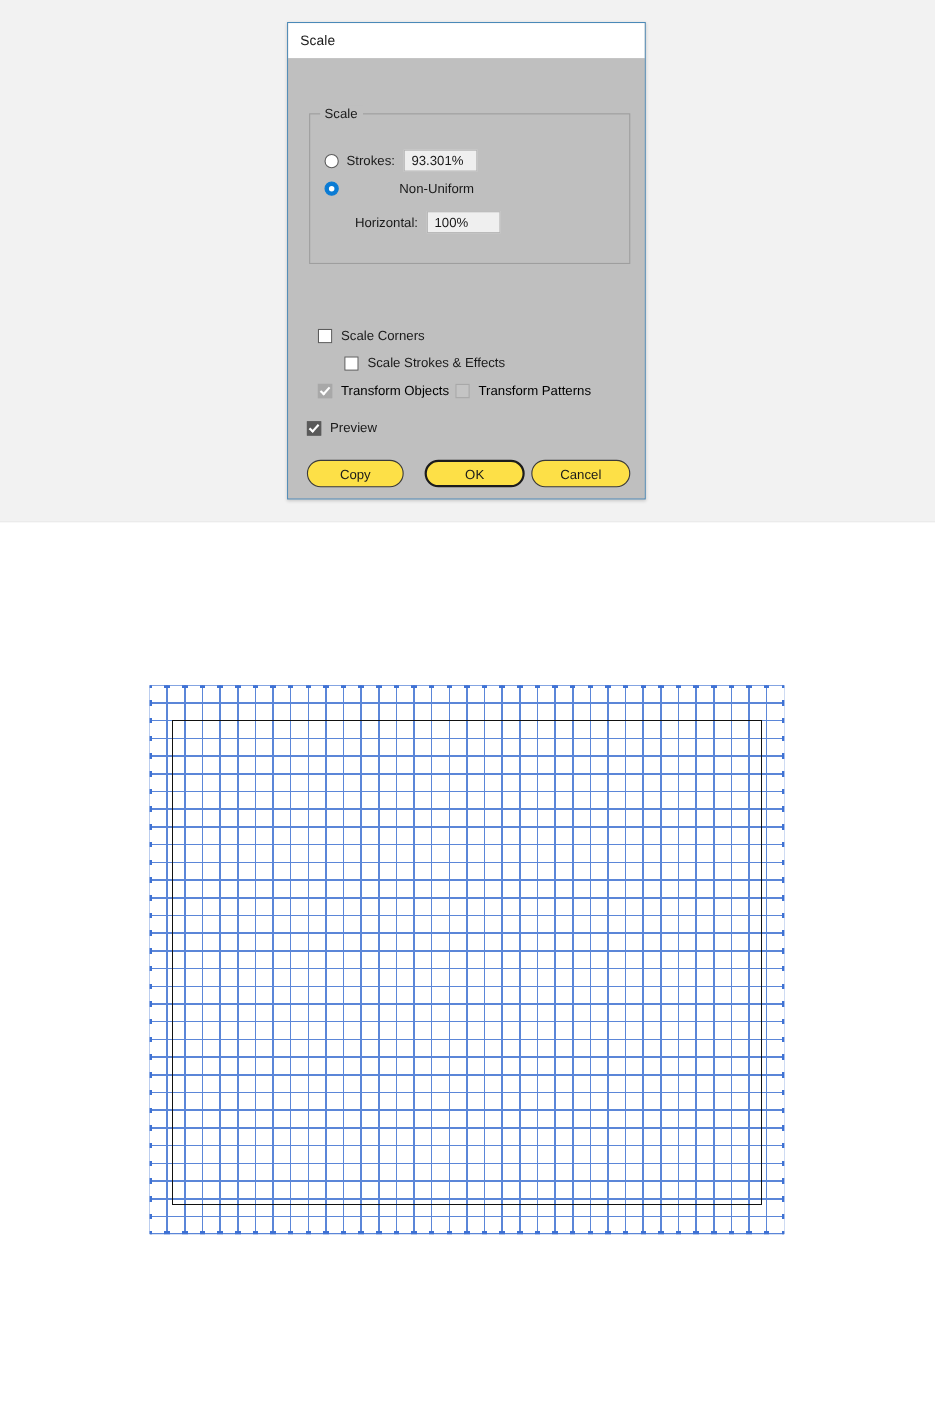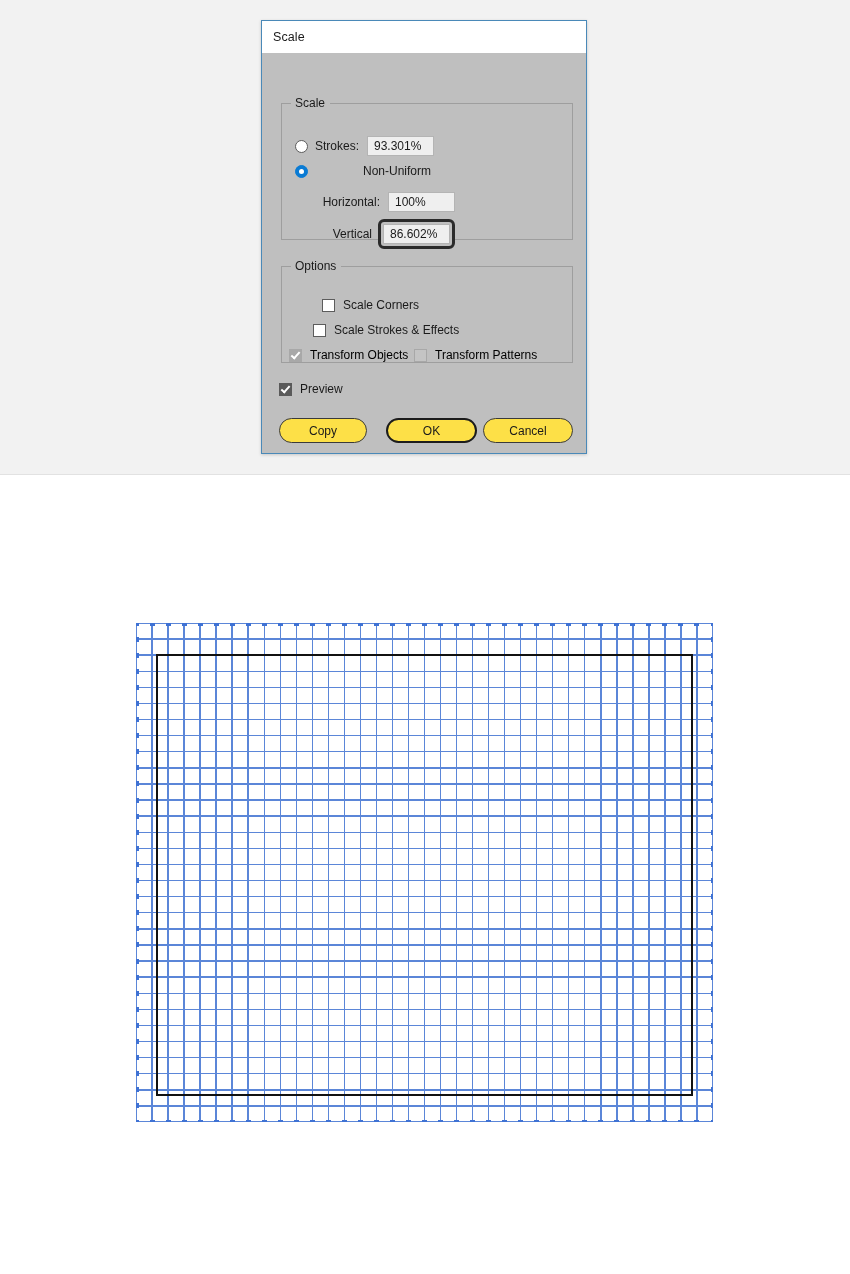--- a/index.html
+++ b/index.html
@@ -267,32 +267,23 @@
       <span class="radio-label">Non-Uniform</span>
     </div>
 
     <div class="row" style="left:33px; top:139px; width:160px; justify-content:flex-end;">
       <span class="plain-label">Horizontal:</span>
       <span class="field-wrap" style="margin-left:8px;">
         <span class="field" style="width:67px;">100%</span>
       </span>
     </div>
 
-    <div class="row" style="left:33px; top:166px; width:160px; justify-content:flex-end;">
-      <span class="plain-label">Vertical</span>
-      <span class="field-wrap focused" style="margin-left:6px;">
-        <span class="field" style="width:67px;">86.602%</span>
-      </span>
-    </div>
-
-    <div class="groupbox" id="group-options">
-      <span class="groupbox-legend">Options</span>
-    </div>
-
-    <div class="row" style="left:27px; top:245px;margin-left:33px;">
+
+
+    <div class="row" style="left:27px; top:245px;">
       <span class="checkbox"></span>
       <span class="cb-label">Scale Corners</span>
     </div>
 
     <div class="row" style="left:27px; top:270px;padding-left:24px;">
       <span class="checkbox"></span>
       <span class="cb-label">Scale Strokes &amp; Effects</span>
     </div>
 
     <div class="row" style="left:27px; top:295px;">

